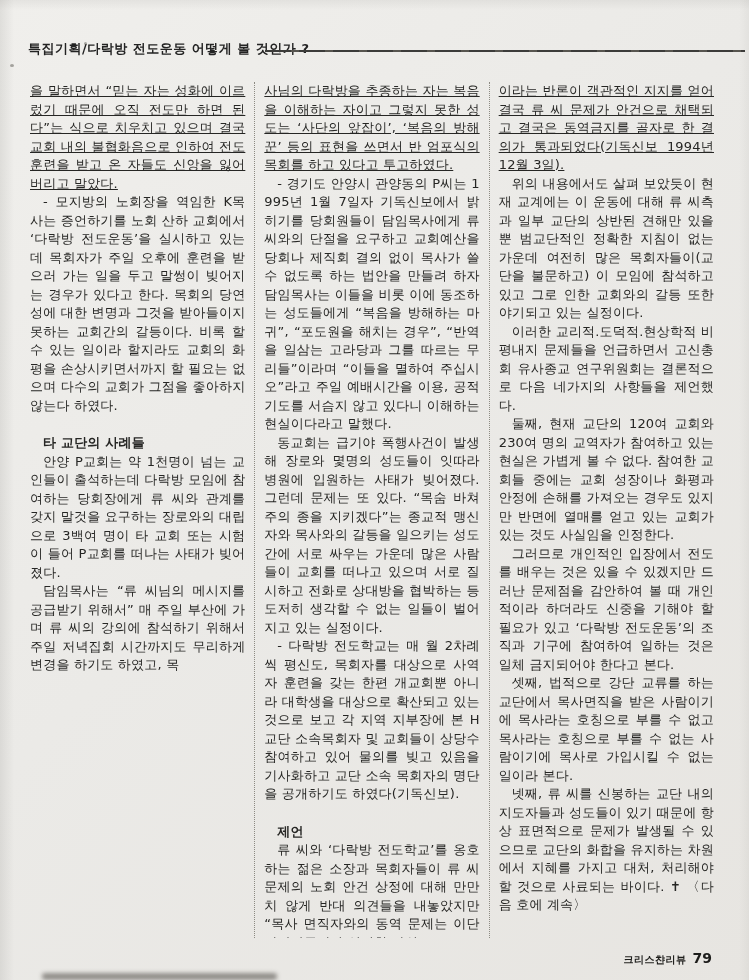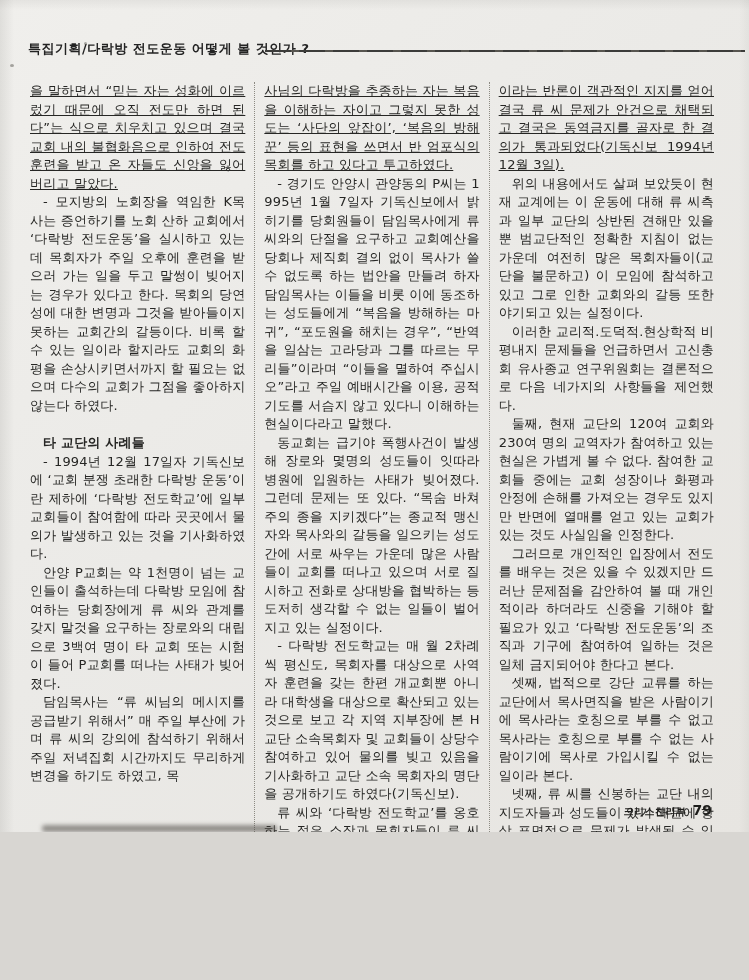--- a/index.html
+++ b/index.html
@@ -4,21 +4,21 @@
 <style>
   html, body {
     margin: 0;
     padding: 0;
     background: #d8d6d2;
     font-family: "DejaVu Sans", sans-serif;
   }
   .page {
     position: relative;
     width: 749px;
-    height: 832px;
+    height: 980px;
     margin: 0 auto;
     background: linear-gradient(135deg, #f0efec 0%, #ebeae7 45%, #e7e5e1 100%);
     overflow: hidden;
   }
   
   .page::before {
     content: "";
     position: absolute;
     inset: 0;
     pointer-events: none;
@@ -109,29 +109,29 @@
 <div class="page">
 
   <div class="header-title">특집기획/다락방 전도운동 어떻게 볼 것인가 ?</div>
   <div class="header-rule"></div>
 
   <div class="columns">
     <div class="col">
         <p class="blk continuation">을 말하면서 “믿는 자는 성화에 이르렀기 때문에 오직 전도만 하면 된다”는 식으로 치우치고 있으며 결국 교회 내의 불협화음으로 인하여 전도 훈련을 받고 온 자들도 신앙을 잃어버리고 말았다.</p>
         <p class="blk paragraph">- 모지방의 노회장을 역임한 K목사는 증언하기를 노회 산하 교회에서 ‘다락방 전도운동’을 실시하고 있는데 목회자가 주일 오후에 훈련을 받으러 가는 일을 두고 말썽이 빚어지는 경우가 있다고 한다. 목회의 당연성에 대한 변명과 그것을 받아들이지 못하는 교회간의 갈등이다. 비록 할 수 있는 일이라 할지라도 교회의 화평을 손상시키면서까지 할 필요는 없으며 다수의 교회가 그점을 좋아하지 않는다 하였다.</p>
         <p class="blk heading">타 교단의 사례들</p>
-        <p class="blk paragraph">- 1994년 12월 17일자 기독신보에 ‘교회 분쟁 초래한 다락방 운동’이란 제하에 ‘다락방 전도학교’에 일부 교회들이 참여함에 따라 곳곳에서 물의가 발생하고 있는 것을 기사화하였다.</p>
         <p class="blk paragraph">안양 P교회는 약 1천명이 넘는 교인들이 출석하는데 다락방 모임에 참여하는 당회장에게 류 씨와 관계를 갖지 말것을 요구하는 장로와의 대립으로 3백여 명이 타 교회 또는 시험이 들어 P교회를 떠나는 사태가 빚어졌다.</p>
         <p class="blk paragraph">담임목사는 “류 씨님의 메시지를 공급받기 위해서” 매 주일 부산에 가며 류 씨의 강의에 참석하기 위해서 주일 저녁집회 시간까지도 무리하게 변경을 하기도 하였고, 목</p>
       </div>
     <div class="col">
         <p class="blk continuation">사님의 다락방을 추종하는 자는 복음을 이해하는 자이고 그렇지 못한 성도는 ‘사단의 앞잡이’, ‘복음의 방해꾼’ 등의 표현을 쓰면서 반 엄포식의 목회를 하고 있다고 투고하였다.</p>
         <p class="blk paragraph">- 경기도 안양시 관양동의 P씨는 1995년 1월 7일자 기독신보에서 밝히기를 당회원들이 담임목사에게 류 씨와의 단절을 요구하고 교회예산을 당회나 제직회 결의 없이 목사가 쓸 수 없도록 하는 법안을 만들려 하자 담임목사는 이들을 비롯 이에 동조하는 성도들에게 “복음을 방해하는 마귀”, “포도원을 해치는 경우”, “반역을 일삼는 고라당과 그를 따르는 무리들”이라며 “이들을 멸하여 주십시오”라고 주일 예배시간을 이용, 공적 기도를 서슴지 않고 있다니 이해하는 현실이다라고 말했다.</p>
         <p class="blk paragraph">동교회는 급기야 폭행사건이 발생해 장로와 몇명의 성도들이 잇따라 병원에 입원하는 사태가 빚어졌다. 그런데 문제는 또 있다. “목숨 바쳐 주의 종을 지키겠다”는 종교적 맹신자와 목사와의 갈등을 일으키는 성도간에 서로 싸우는 가운데 많은 사람들이 교회를 떠나고 있으며 서로 질시하고 전화로 상대방을 협박하는 등 도저히 생각할 수 없는 일들이 벌어지고 있는 실정이다.</p>
         <p class="blk paragraph">- 다락방 전도학교는 매 월 2차례씩 평신도, 목회자를 대상으로 사역자 훈련을 갖는 한편 개교회뿐 아니라 대학생을 대상으로 확산되고 있는 것으로 보고 각 지역 지부장에 본 H교단 소속목회자 및 교회들이 상당수 참여하고 있어 물의를 빚고 있음을 기사화하고 교단 소속 목회자의 명단을 공개하기도 하였다(기독신보).</p>
+        <p class="blk heading">제언</p>
         <p class="blk paragraph">류 씨와 ‘다락방 전도학교’를 옹호하는 젊은 소장과 목회자들이 류 씨 문제의 노회 안건 상정에 대해 만만치 않게 반대 의견들을 내놓았지만 “목사 면직자와의 동역 문제는 이단시비만큼이나 심각한 사안”</p>
       </div>
     <div class="col">
         <p class="blk continuation">이라는 반론이 객관적인 지지를 얻어 결국 류 씨 문제가 안건으로 채택되고 결국은 동역금지를 골자로 한 결의가 통과되었다(기독신보 1994년 12월 3일).</p>
         <p class="blk paragraph">위의 내용에서도 살펴 보았듯이 현재 교계에는 이 운동에 대해 류 씨측과 일부 교단의 상반된 견해만 있을 뿐 범교단적인 정확한 지침이 없는 가운데 여전히 많은 목회자들이(교단을 불문하고) 이 모임에 참석하고 있고 그로 인한 교회와의 갈등 또한 야기되고 있는 실정이다.</p>
         <p class="blk paragraph">이러한 교리적.도덕적.현상학적 비평내지 문제들을 언급하면서 고신총회 유사종교 연구위원회는 결론적으로 다음 네가지의 사항들을 제언했다.</p>
         <p class="blk paragraph">둘째, 현재 교단의 120여 교회와 230여 명의 교역자가 참여하고 있는 현실은 가볍게 볼 수 없다. 참여한 교회들 중에는 교회 성장이나 화평과 안정에 손해를 가져오는 경우도 있지만 반면에 열매를 얻고 있는 교회가 있는 것도 사실임을 인정한다.</p>
         <p class="blk paragraph">그러므로 개인적인 입장에서 전도를 배우는 것은 있을 수 있겠지만 드러난 문제점을 감안하여 볼 때 개인적이라 하더라도 신중을 기해야 할 필요가 있고 ‘다락방 전도운동’의 조직과 기구에 참여하여 일하는 것은 일체 금지되어야 한다고 본다.</p>
         <p class="blk paragraph">셋째, 법적으로 강단 교류를 하는 교단에서 목사면직을 받은 사람이기에 목사라는 호칭으로 부를 수 없고 목사라는 호칭으로 부를 수 없는 사람이기에 목사로 가입시킬 수 없는 일이라 본다.</p>
         <p class="blk paragraph">넷째, 류 씨를 신봉하는 교단 내의 지도자들과 성도들이 있기 때문에 항상 표면적으로 문제가 발생될 수 있으므로 교단의 화합을 유지하는 차원에서 지혜를 가지고 대처, 처리해야 할 것으로 사료되는 바이다. ✝ 〈다음 호에 계속〉</p>

